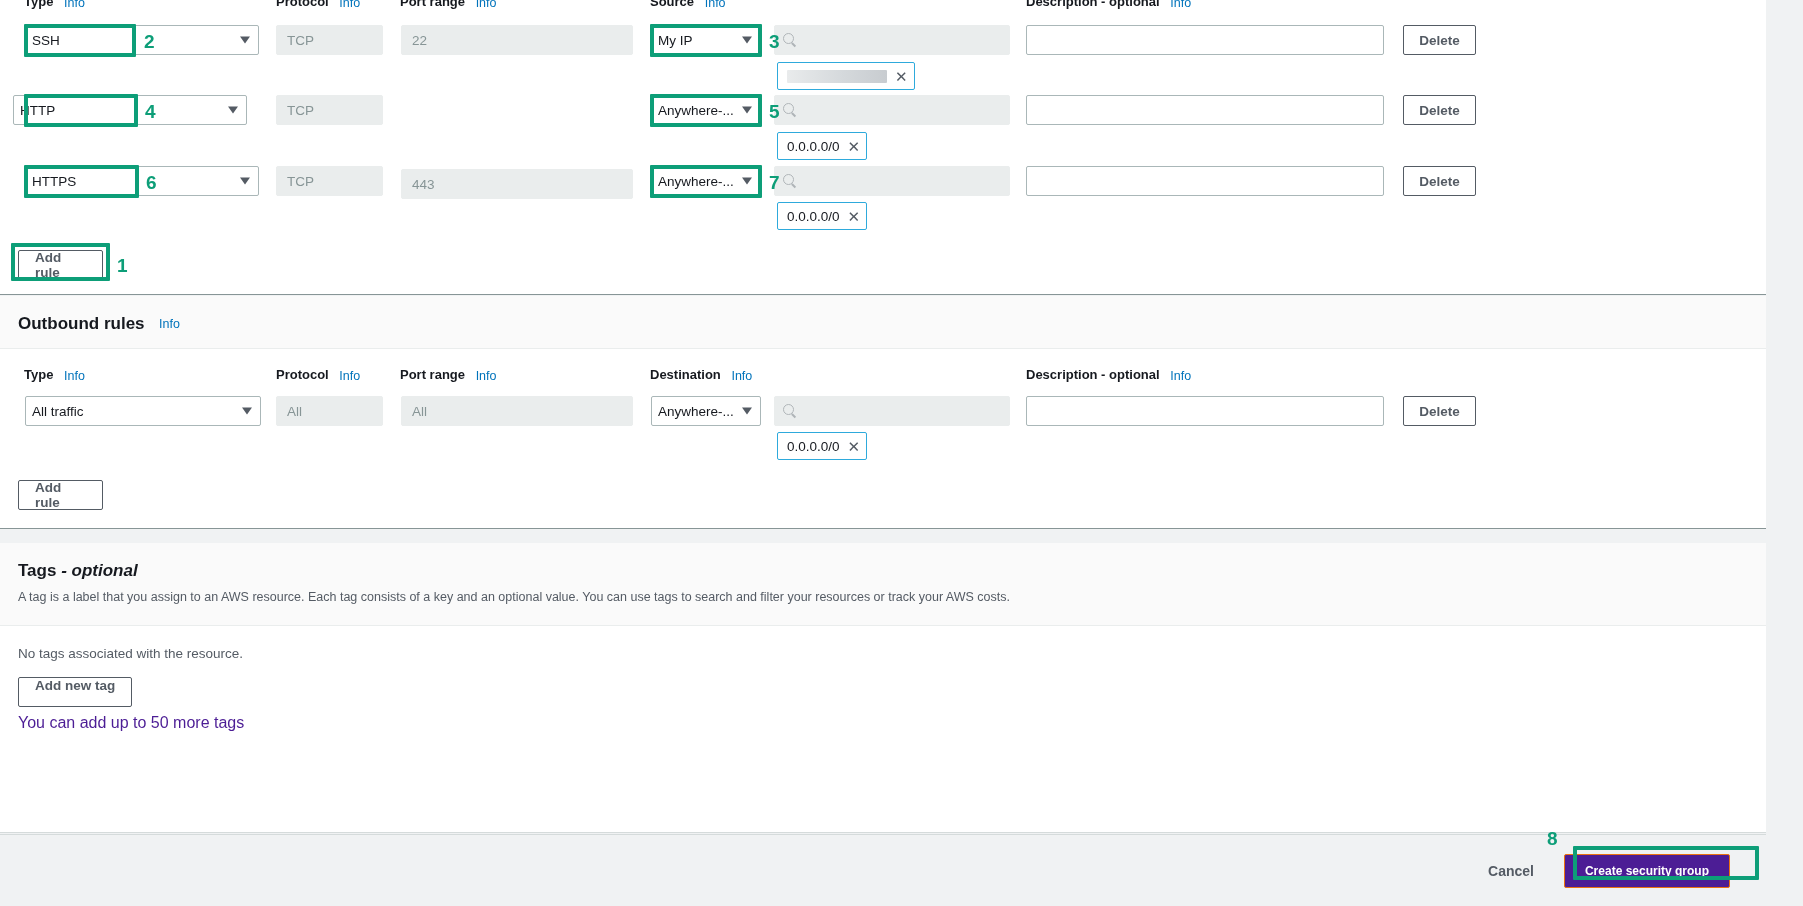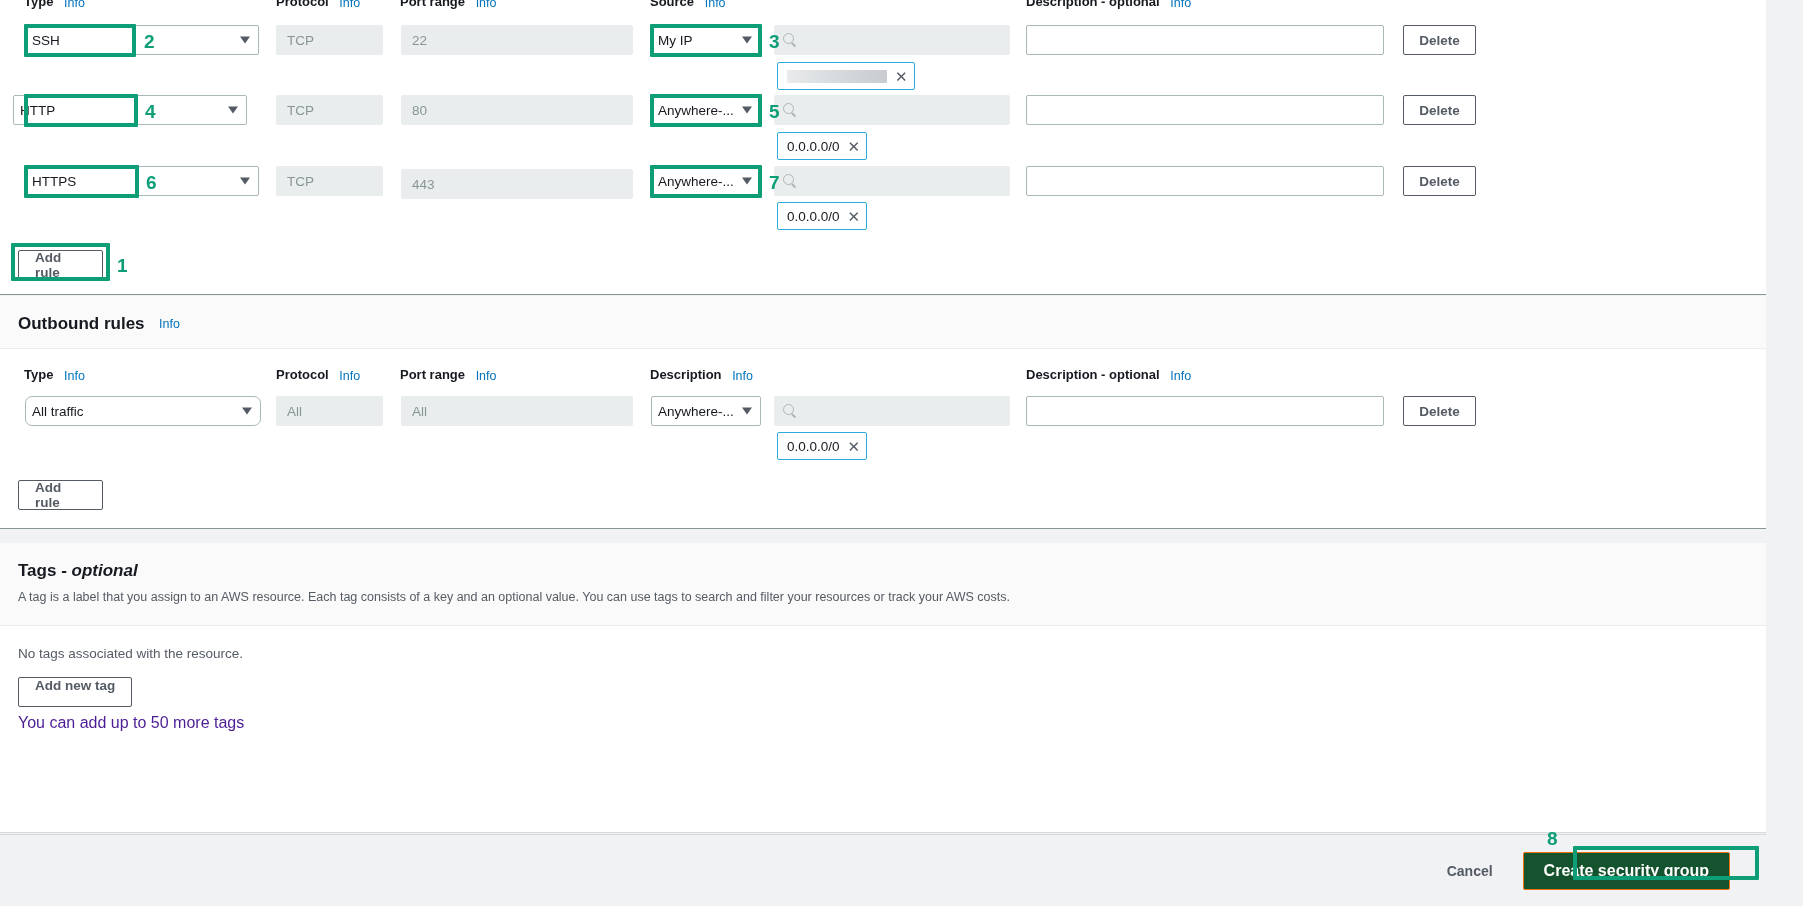--- a/index.html
+++ b/index.html
@@ -142,22 +142,22 @@
     width: 1766px; height: 72px;
     background: #f0f2f3;
     border-top: 1px solid #d5dbdb;
     display: flex; align-items: center; justify-content: flex-end;
     padding-right: 36px; gap: 30px;
   }
   .link-cancel {
     font-size: 14px; font-weight: bold; color: #545b64; cursor: pointer;
   }
   .btn-primary {
-    background: #14532d; border: 1px solid #ec7211;
-    color: #fff; font-size: 16px; font-weight: bold;
+    background: #4c1d95; border: 1px solid #ec7211;
+    color: #fff; font-size: 12px; font-weight: bold;
     border-radius: 2px; padding: 9px 20px; cursor: pointer;
     font-family: "Liberation Sans", sans-serif;
   }
 
   
   .anno-box {
     position: absolute; border: 4px solid #0d9e78;
     pointer-events: none; border-radius: 1px; z-index: 40;
   }
   .anno-num {
@@ -224,23 +224,20 @@
         <span>Delete</span>
       </div>
 
       <div class="field select" style="left:13px; top:125px; width:234px;">
         <span>HTTP</span>
         <span class="caret"></span>
       </div>
       <div class="field readonly" style="left:276px; top:125px; width:107px;">
         <span>TCP</span>
       </div>
-      <div class="field readonly" style="left:401px; top:125px; width:232px;">
-        <span>80</span>
-      </div>
       <div class="field select" style="left:651px; top:125px; width:110px;">
         <span>Anywhere-...</span>
         <span class="caret"></span>
       </div>
       <div class="search-field" style="left:774px; top:125px; width:236px;">
         <span class="search-icon"></span>
       </div>
       <div class="chip" style="left:777px; top:162px;">
         <span>0.0.0.0/0</span>
         <span class="x">✕</span>
@@ -299,29 +296,29 @@
       </div>
       <div class="col-head" style="left:276px; top:18px;">
         <span>Protocol</span>
         <span class="info-link">Info</span>
       </div>
       <div class="col-head" style="left:400px; top:18px;">
         <span>Port range</span>
         <span class="info-link">Info</span>
       </div>
       <div class="col-head" style="left:650px; top:18px;">
-        <span>Description</span>
+        <span>Destination</span>
         <span class="info-link">Info</span>
       </div>
       <div class="col-head" style="left:1026px; top:18px;">
         <span>Description - optional</span>
         <span class="info-link">Info</span>
       </div>
 
-      <div class="field select" style="left:25px; top:47px; width:236px;border-radius:7px;">
+      <div class="field select" style="left:25px; top:47px; width:236px;">
         <span>All traffic</span>
         <span class="caret"></span>
       </div>
       <div class="field readonly" style="left:276px; top:47px; width:107px;">
         <span>All</span>
       </div>
       <div class="field readonly" style="left:401px; top:47px; width:232px;">
         <span>All</span>
       </div>
       <div class="field select" style="left:651px; top:47px; width:110px;">

